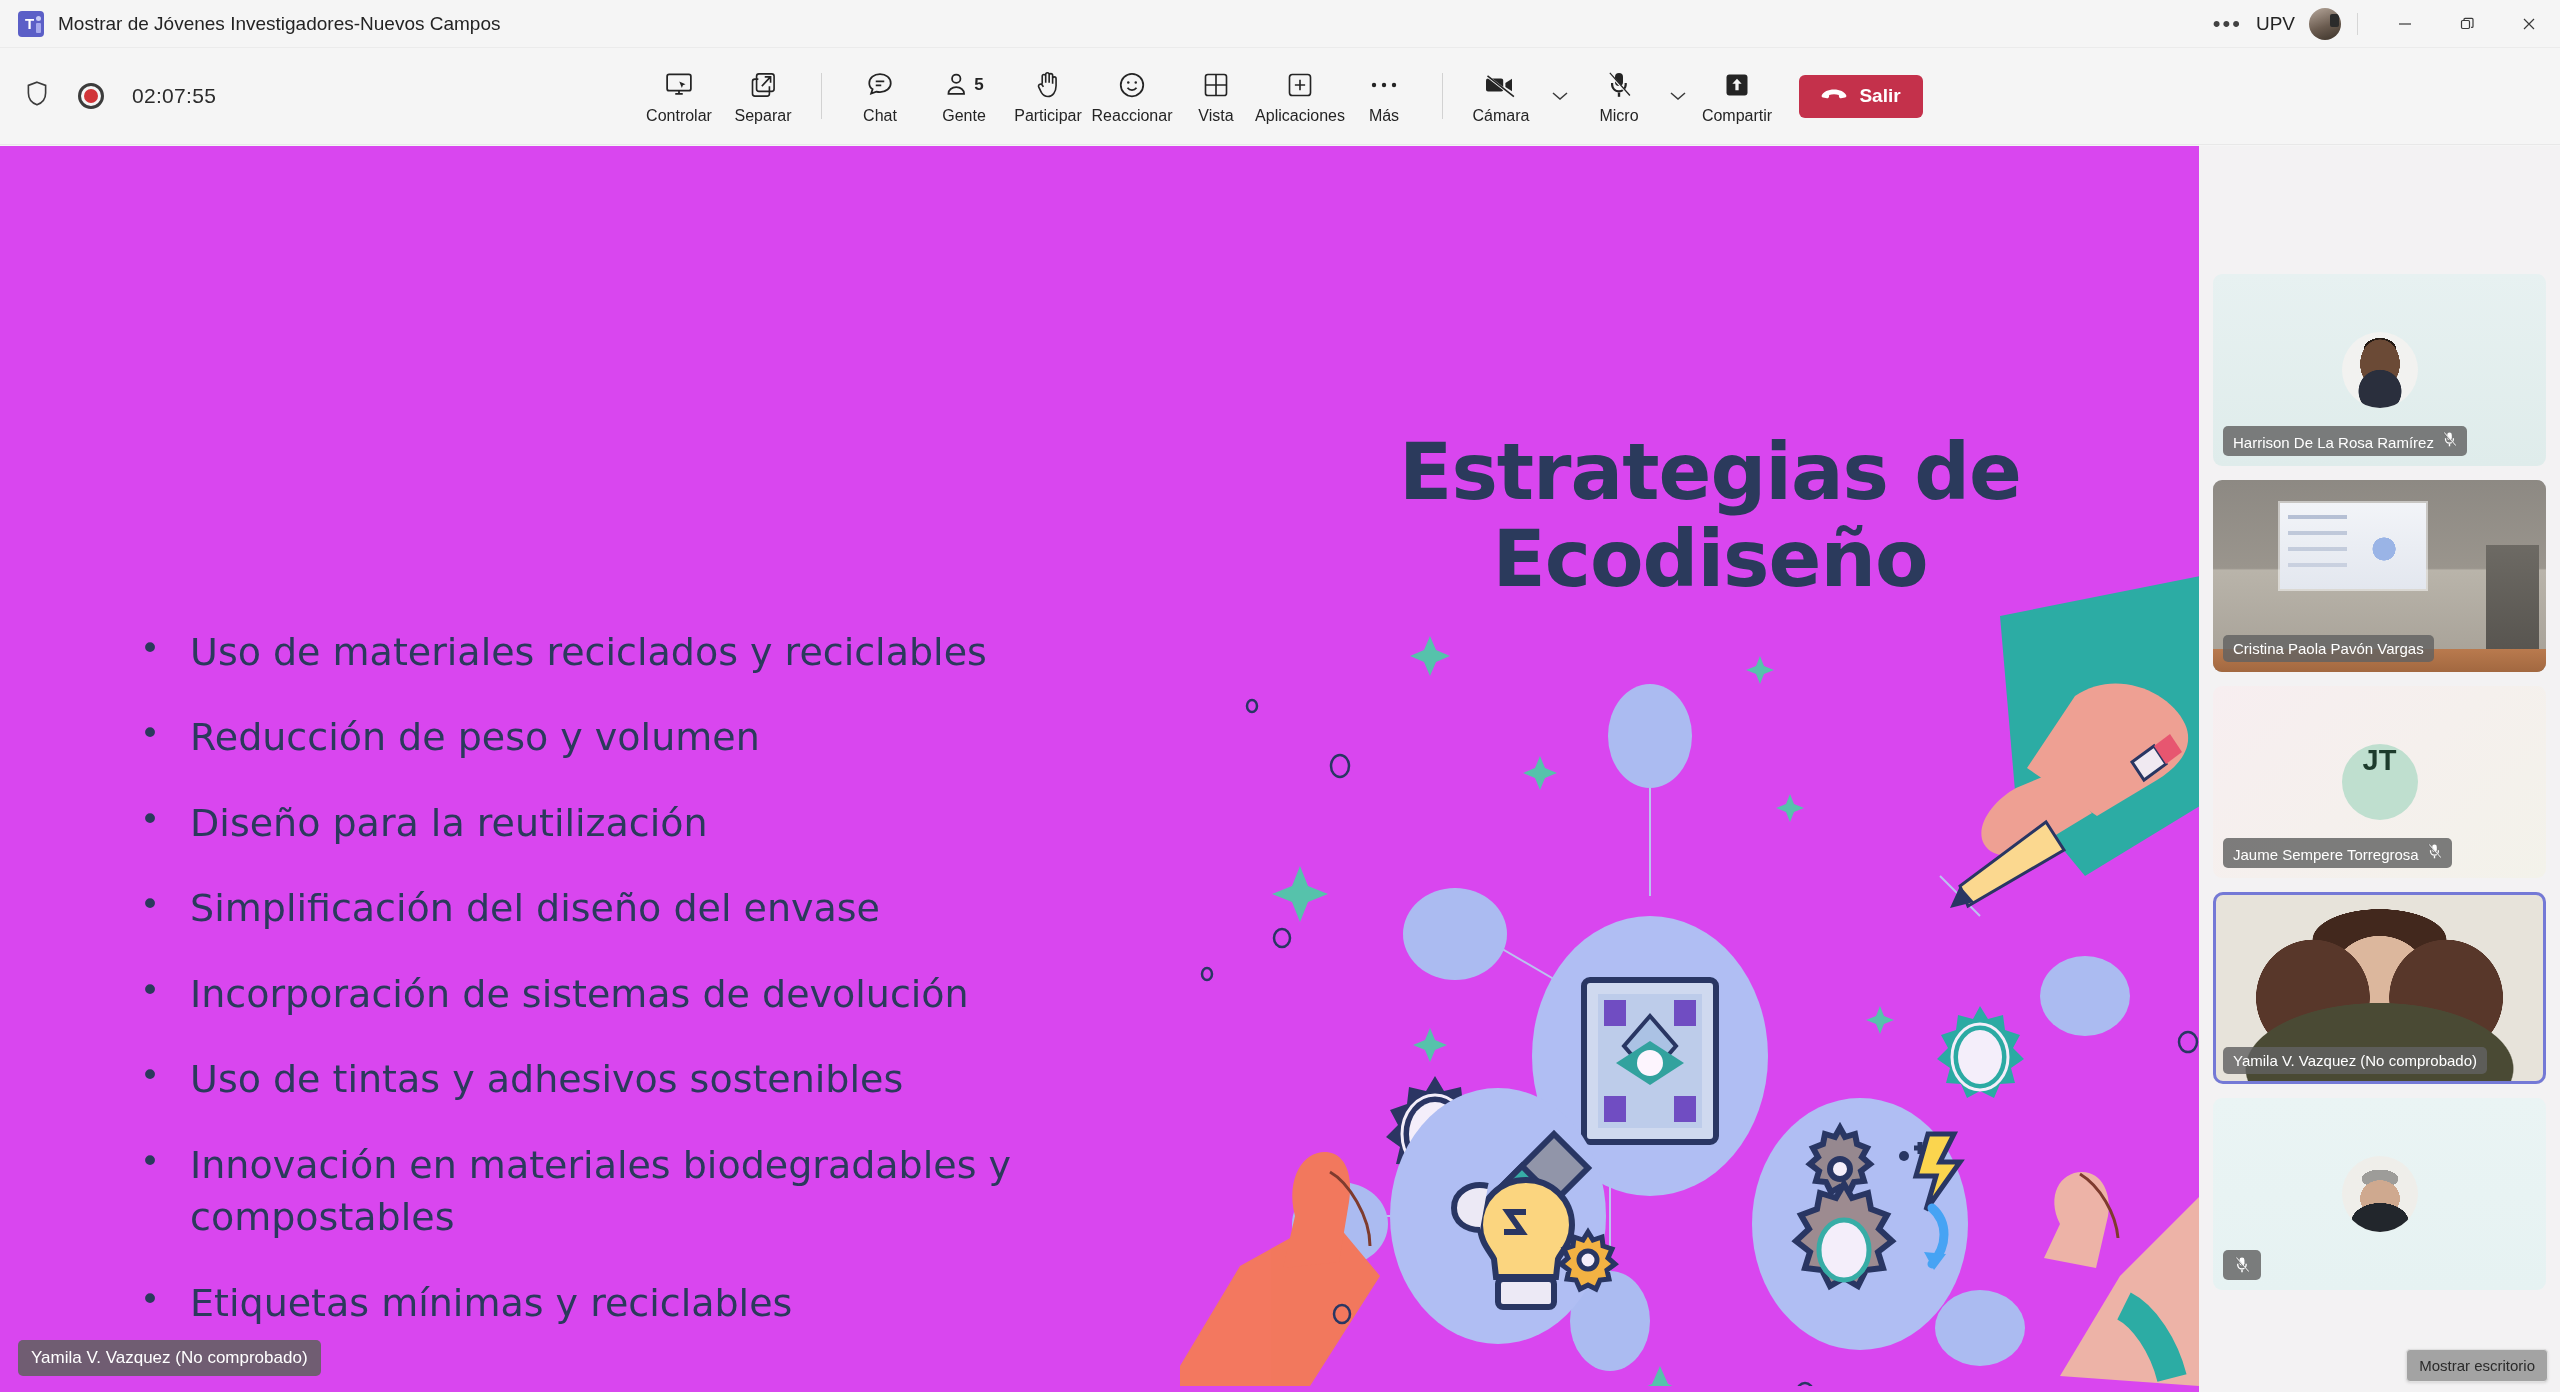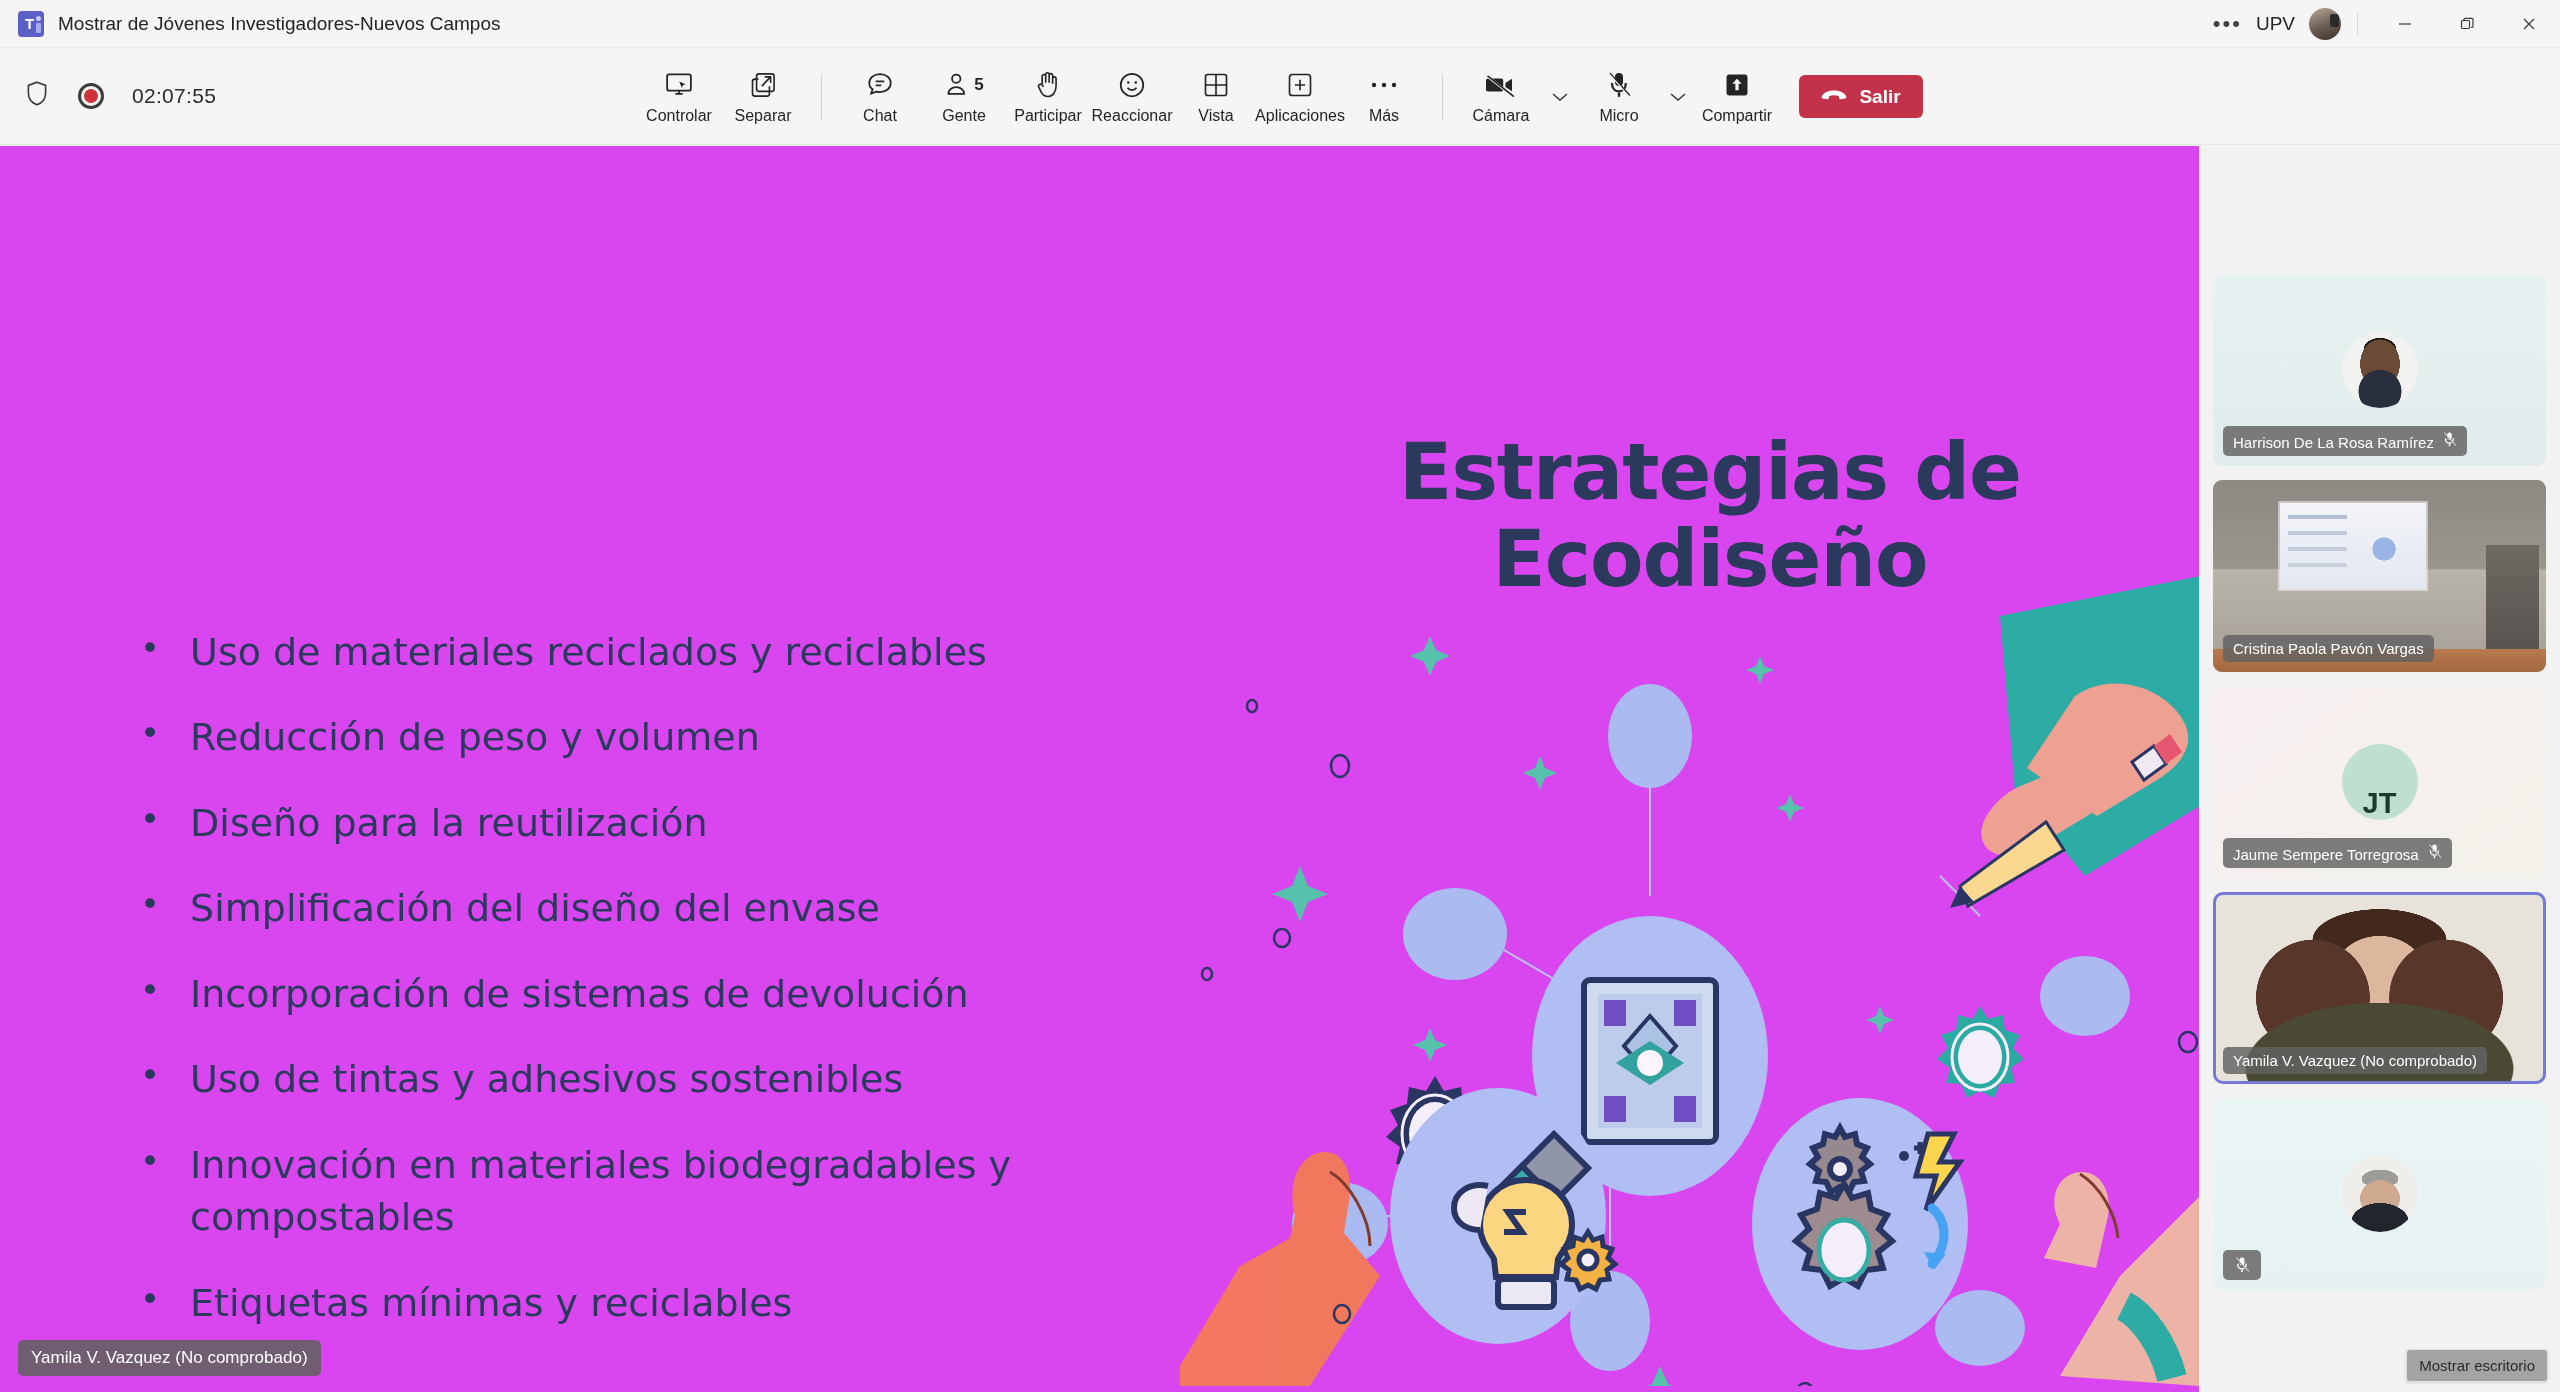--- a/index.html
+++ b/index.html
@@ -54,21 +54,21 @@
   .tb-sep { width: 1px; height: 22px; background: #d6d6d6; margin: 0 16px; }
   .wbtn {
     width: 62px; height: 48px; display: flex; align-items: center; justify-content: center;
     color: #3a3a3a;
   }
   .wbtn svg { display:block; }
 
   
   .meetbar {
     position: absolute; top: 48px; left: 0; width: 2560px; height: 97px;
-    background: #f5f5f5; display: flex; 
+    background: #f5f5f5; display: flex; align-items: center;
     border-bottom: 1px solid #e8e8e8;
   }
   .mb-left { display: flex; align-items: center; gap: 28px; padding-left: 24px; }
   .shield { color: #3b3b3b; }
   .rec-dot {
     width: 26px; height: 26px; border-radius: 50%;
     border: 3px solid #3c3c3c; display:flex; align-items:center; justify-content:center;
   }
   .rec-dot i { width: 14px; height: 14px; border-radius: 50%; background: #d13438; display:block; }
   .timer { font-size: 21px; color: #2b2b2b; letter-spacing: .3px; }
@@ -154,21 +154,21 @@
   }
   .tile .mutechip {
     position: absolute; left: 10px; bottom: 10px;
     background: rgba(97,97,97,.82); color: #fff;
     width: 38px; height: 30px; border-radius: 5px;
     display:flex; align-items:center; justify-content:center;
   }
   .avatar-circle {
     position: absolute; left: 50%; top: 50%; transform: translate(-50%,-50%);
     width: 76px; height: 76px; border-radius: 50%; overflow: hidden;
-    display: flex; align-items: flex-end; justify-content: center;
+    display: flex; align-items: flex-start; justify-content: center;
     font-size: 29px; font-weight: 600;
   }
   .tile-bg-mint   { background: linear-gradient(180deg,#e7f1f1 0%,#dfeceb 100%); }
   .tile-bg-blush  { background: linear-gradient(140deg,#f7eef0 0%,#f3f2ea 100%); }
   .tile-bg-pale   { background: linear-gradient(180deg,#eaf4f4 0%,#e6f2f2 100%); }
 
   .photo-harrison {
     width:100%; height:100%;
     background:
       radial-gradient(circle at 50% 78%, #2a2f3d 0 30%, rgba(42,47,61,0) 31%),

